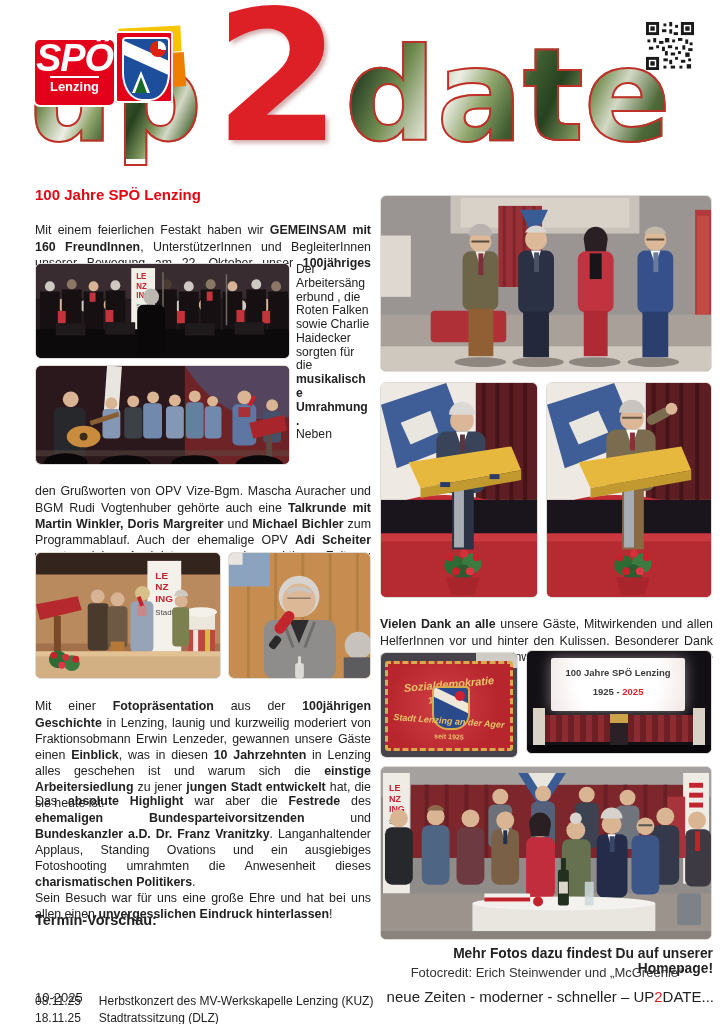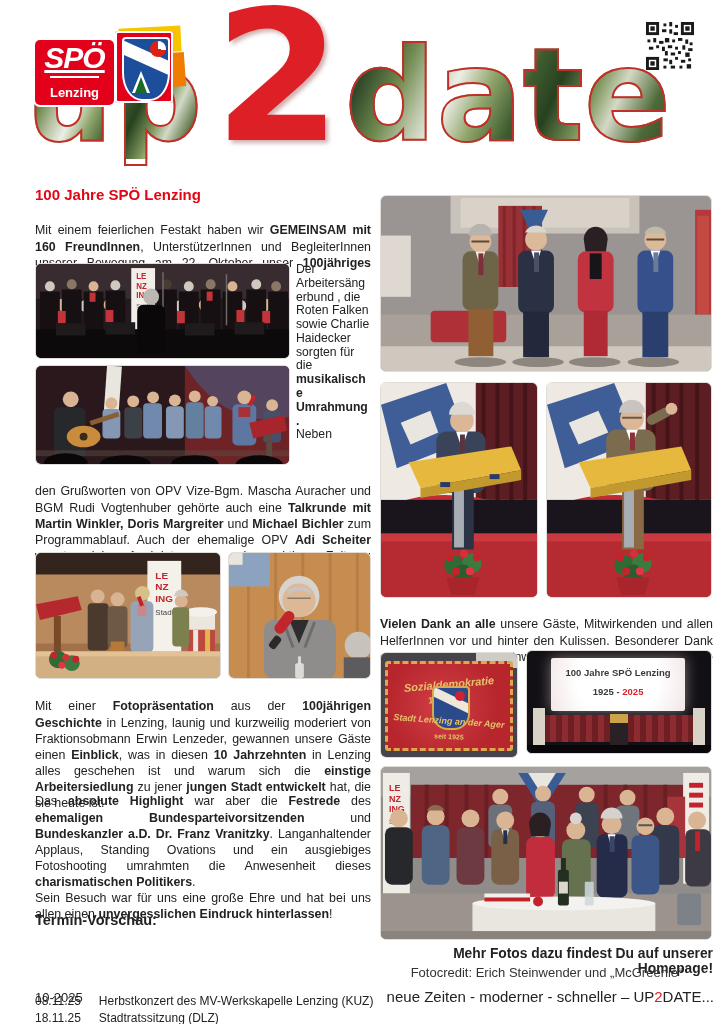--- a/index.html
+++ b/index.html
@@ -12,23 +12,23 @@
   .photofill{background:linear-gradient(115deg,#55703b 0%,#31492a 10%,#6f8a4e 20%,#b9c4a6 28%,
              #eceee5 35%,#8fa56b 44%,#3f5c30 54%,#27411f 62%,#7e955c 72%,#d3d9c5 79%,
              #4e6a38 89%,#2c4724 100%);
              -webkit-background-clip:text;background-clip:text;color:transparent;
              -webkit-text-stroke:2px #c03028;}
   .t-up{font-size:122px;letter-spacing:2px;line-height:1;}
   .t-two{font-size:182px;color:#dd1f26;line-height:1;margin:0 4px 0 10px;text-shadow:3px 3px 4px rgba(120,20,20,.35);}
   .t-date{font-size:128px;letter-spacing:0px;line-height:1;}
   .logo-spo{position:absolute;left:35px;top:40px;width:79px;height:65px;background:#e2001a;
             border-radius:5px;z-index:2;color:#fff;text-align:center;box-shadow:0 0 0 2px #fff;}
-  .logo-spo .p{font-size:30px;font-weight:bold;font-style:italic;line-height:36px;letter-spacing:-1px;text-decoration:underline;}
+  .logo-spo .p{font-size:38px;font-weight:bold;font-style:italic;line-height:36px;letter-spacing:-1px;}
   .logo-spo .t{font-size:13px;font-weight:bold;line-height:13px;border-top:2px solid #fff;
-               display:inline-block;padding-top:8px;}
+               display:inline-block;padding-top:2px;}
   .crest{position:absolute;left:113px;top:25px;width:68px;height:81px;z-index:2;}
   .crest .yellow{position:absolute;left:6px;top:2px;width:62px;height:26px;background:#f6c500;transform:rotate(-3deg);}
   .crest .orange{position:absolute;right:-4px;top:28px;width:30px;height:34px;background:#ef7d00;transform:rotate(-4deg);}
   .crest .shieldbox{position:absolute;left:2px;top:6px;width:58px;height:72px;background:#e2001a;
                     border-radius:3px;box-shadow:0 0 0 2px #fff inset;}
   .crest .shield{position:absolute;left:7px;top:6px;width:44px;height:60px;background:#1d4e9c;
                  border:2px solid #fff;border-radius:4px 4px 20px 20px/4px 4px 28px 28px;overflow:hidden;}
   .crest .river{position:absolute;left:-14px;top:14px;width:80px;height:13px;background:#fff;transform:rotate(24deg);}
   .crest .moon{position:absolute;right:2px;top:2px;width:16px;height:16px;border-radius:50%;
                background:conic-gradient(#fff 0 100deg,#d21 100deg 360deg);}

